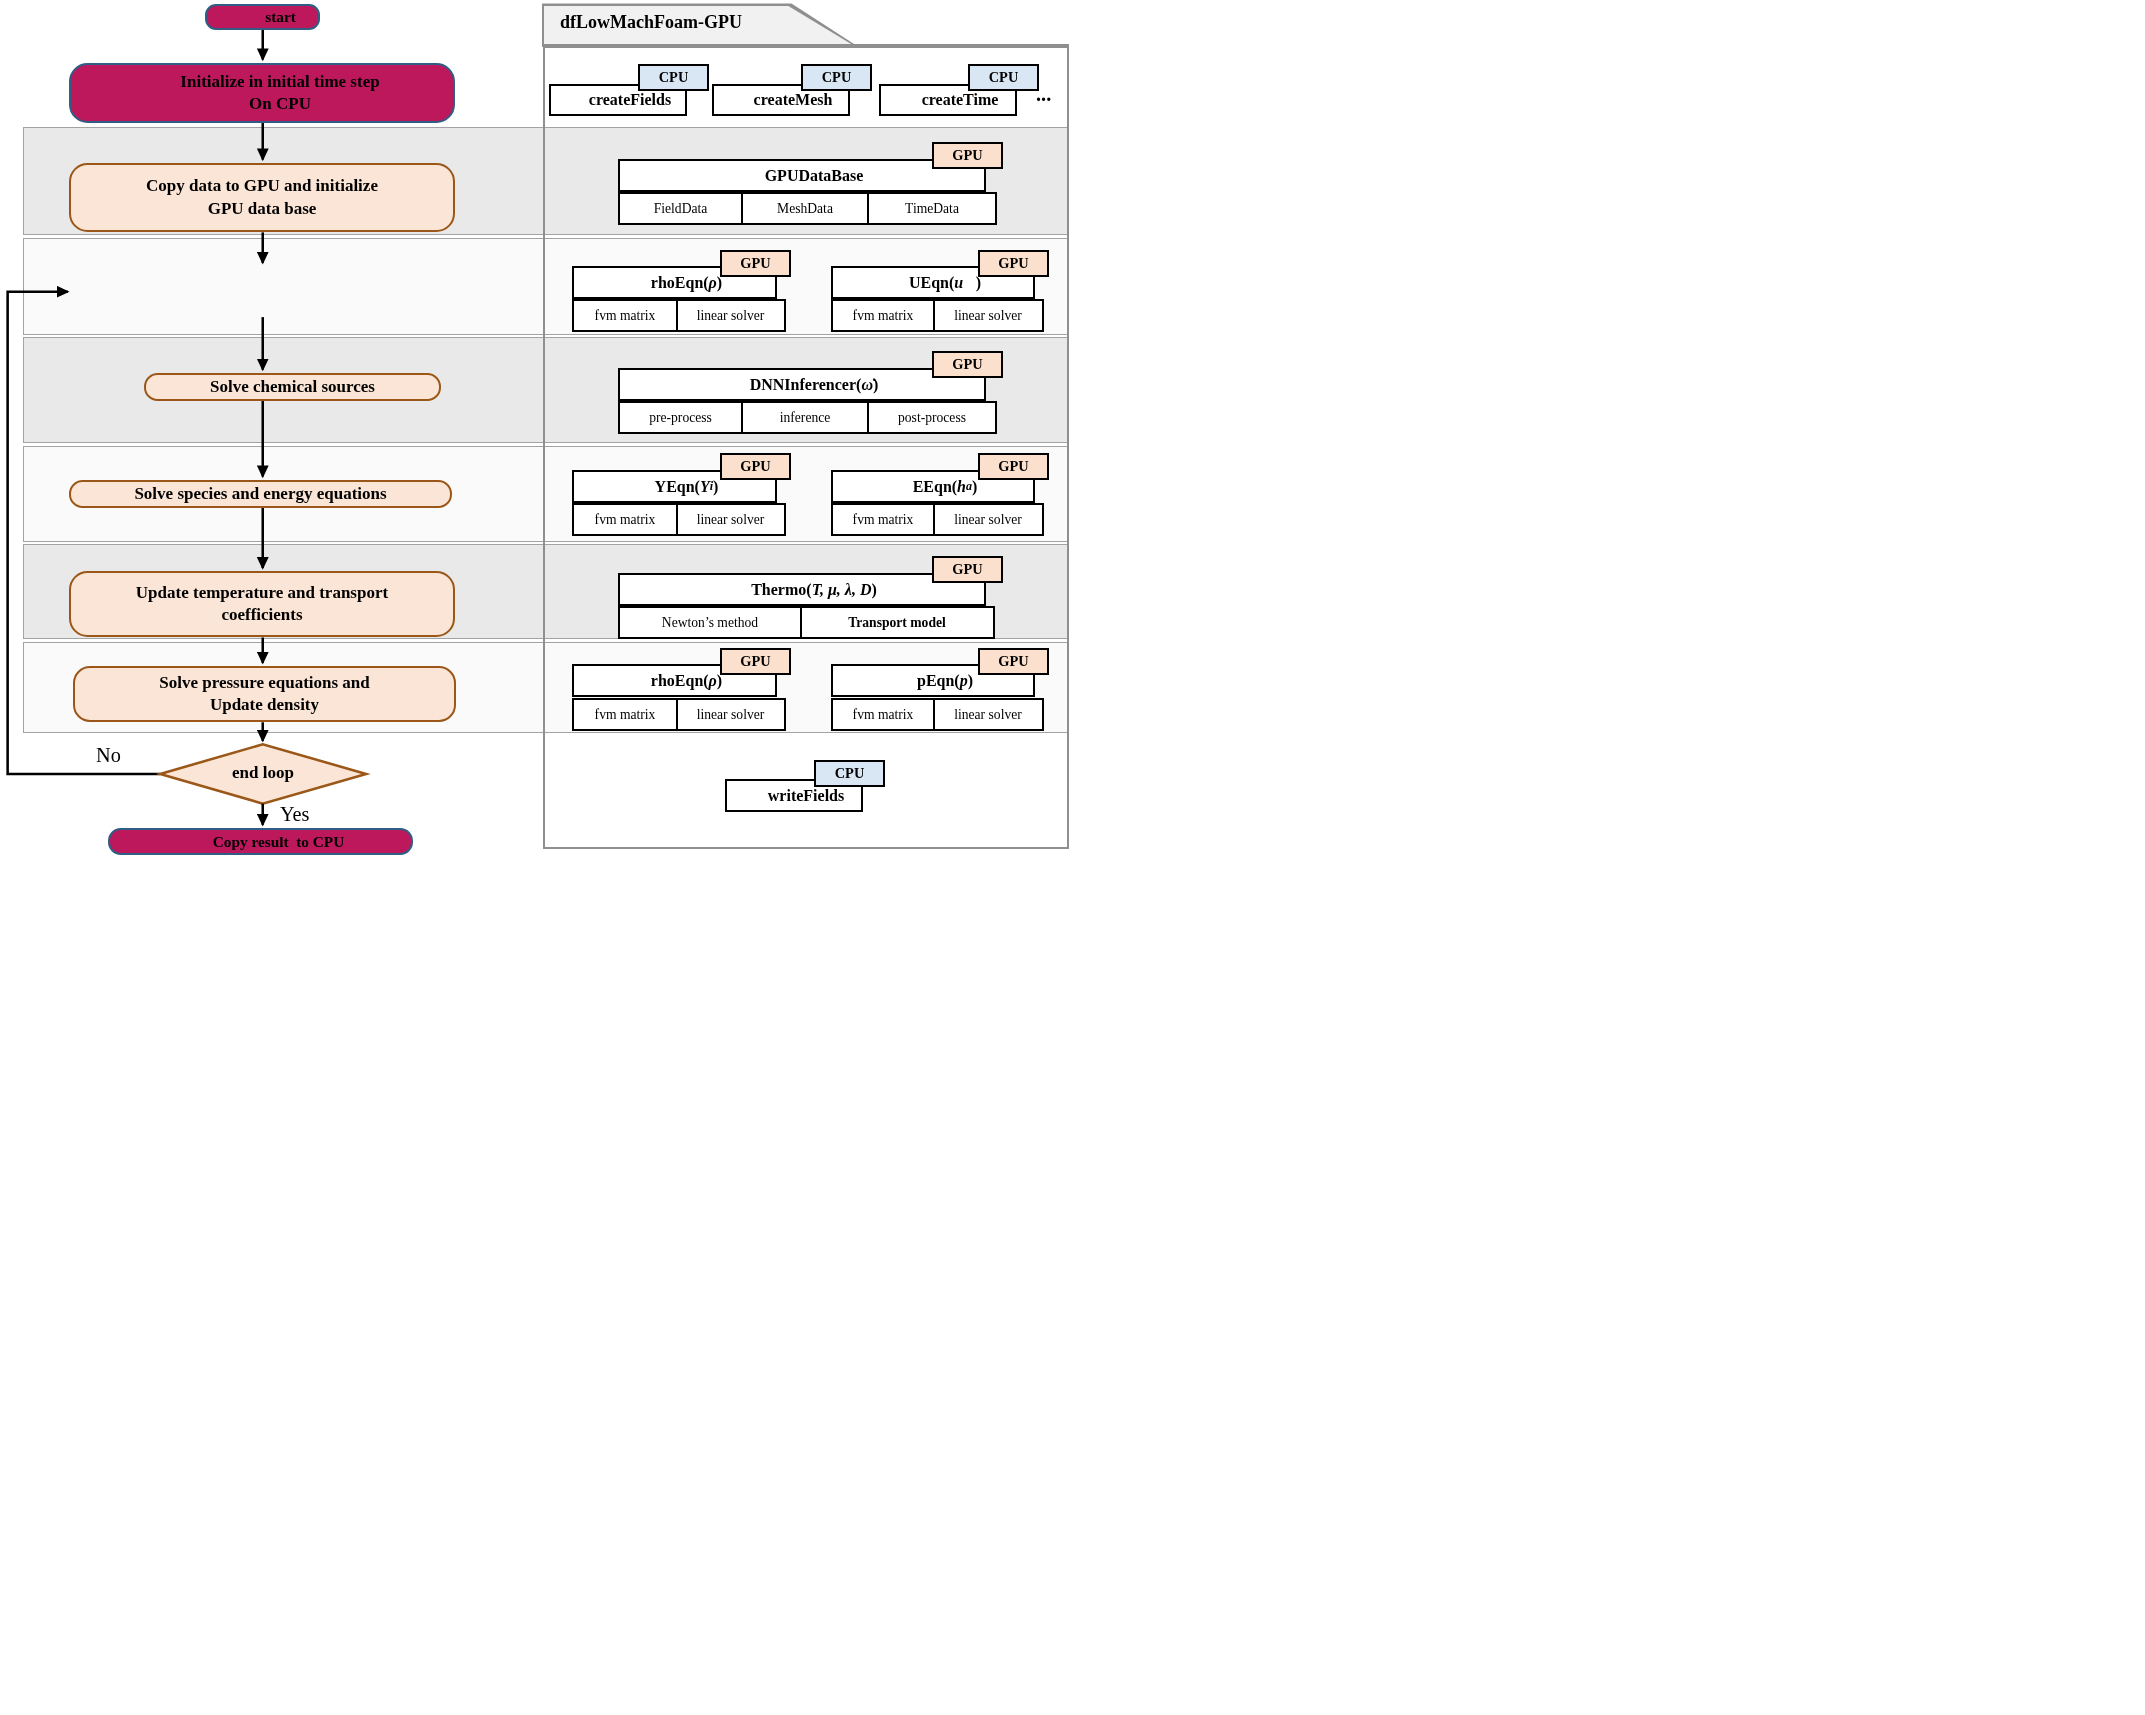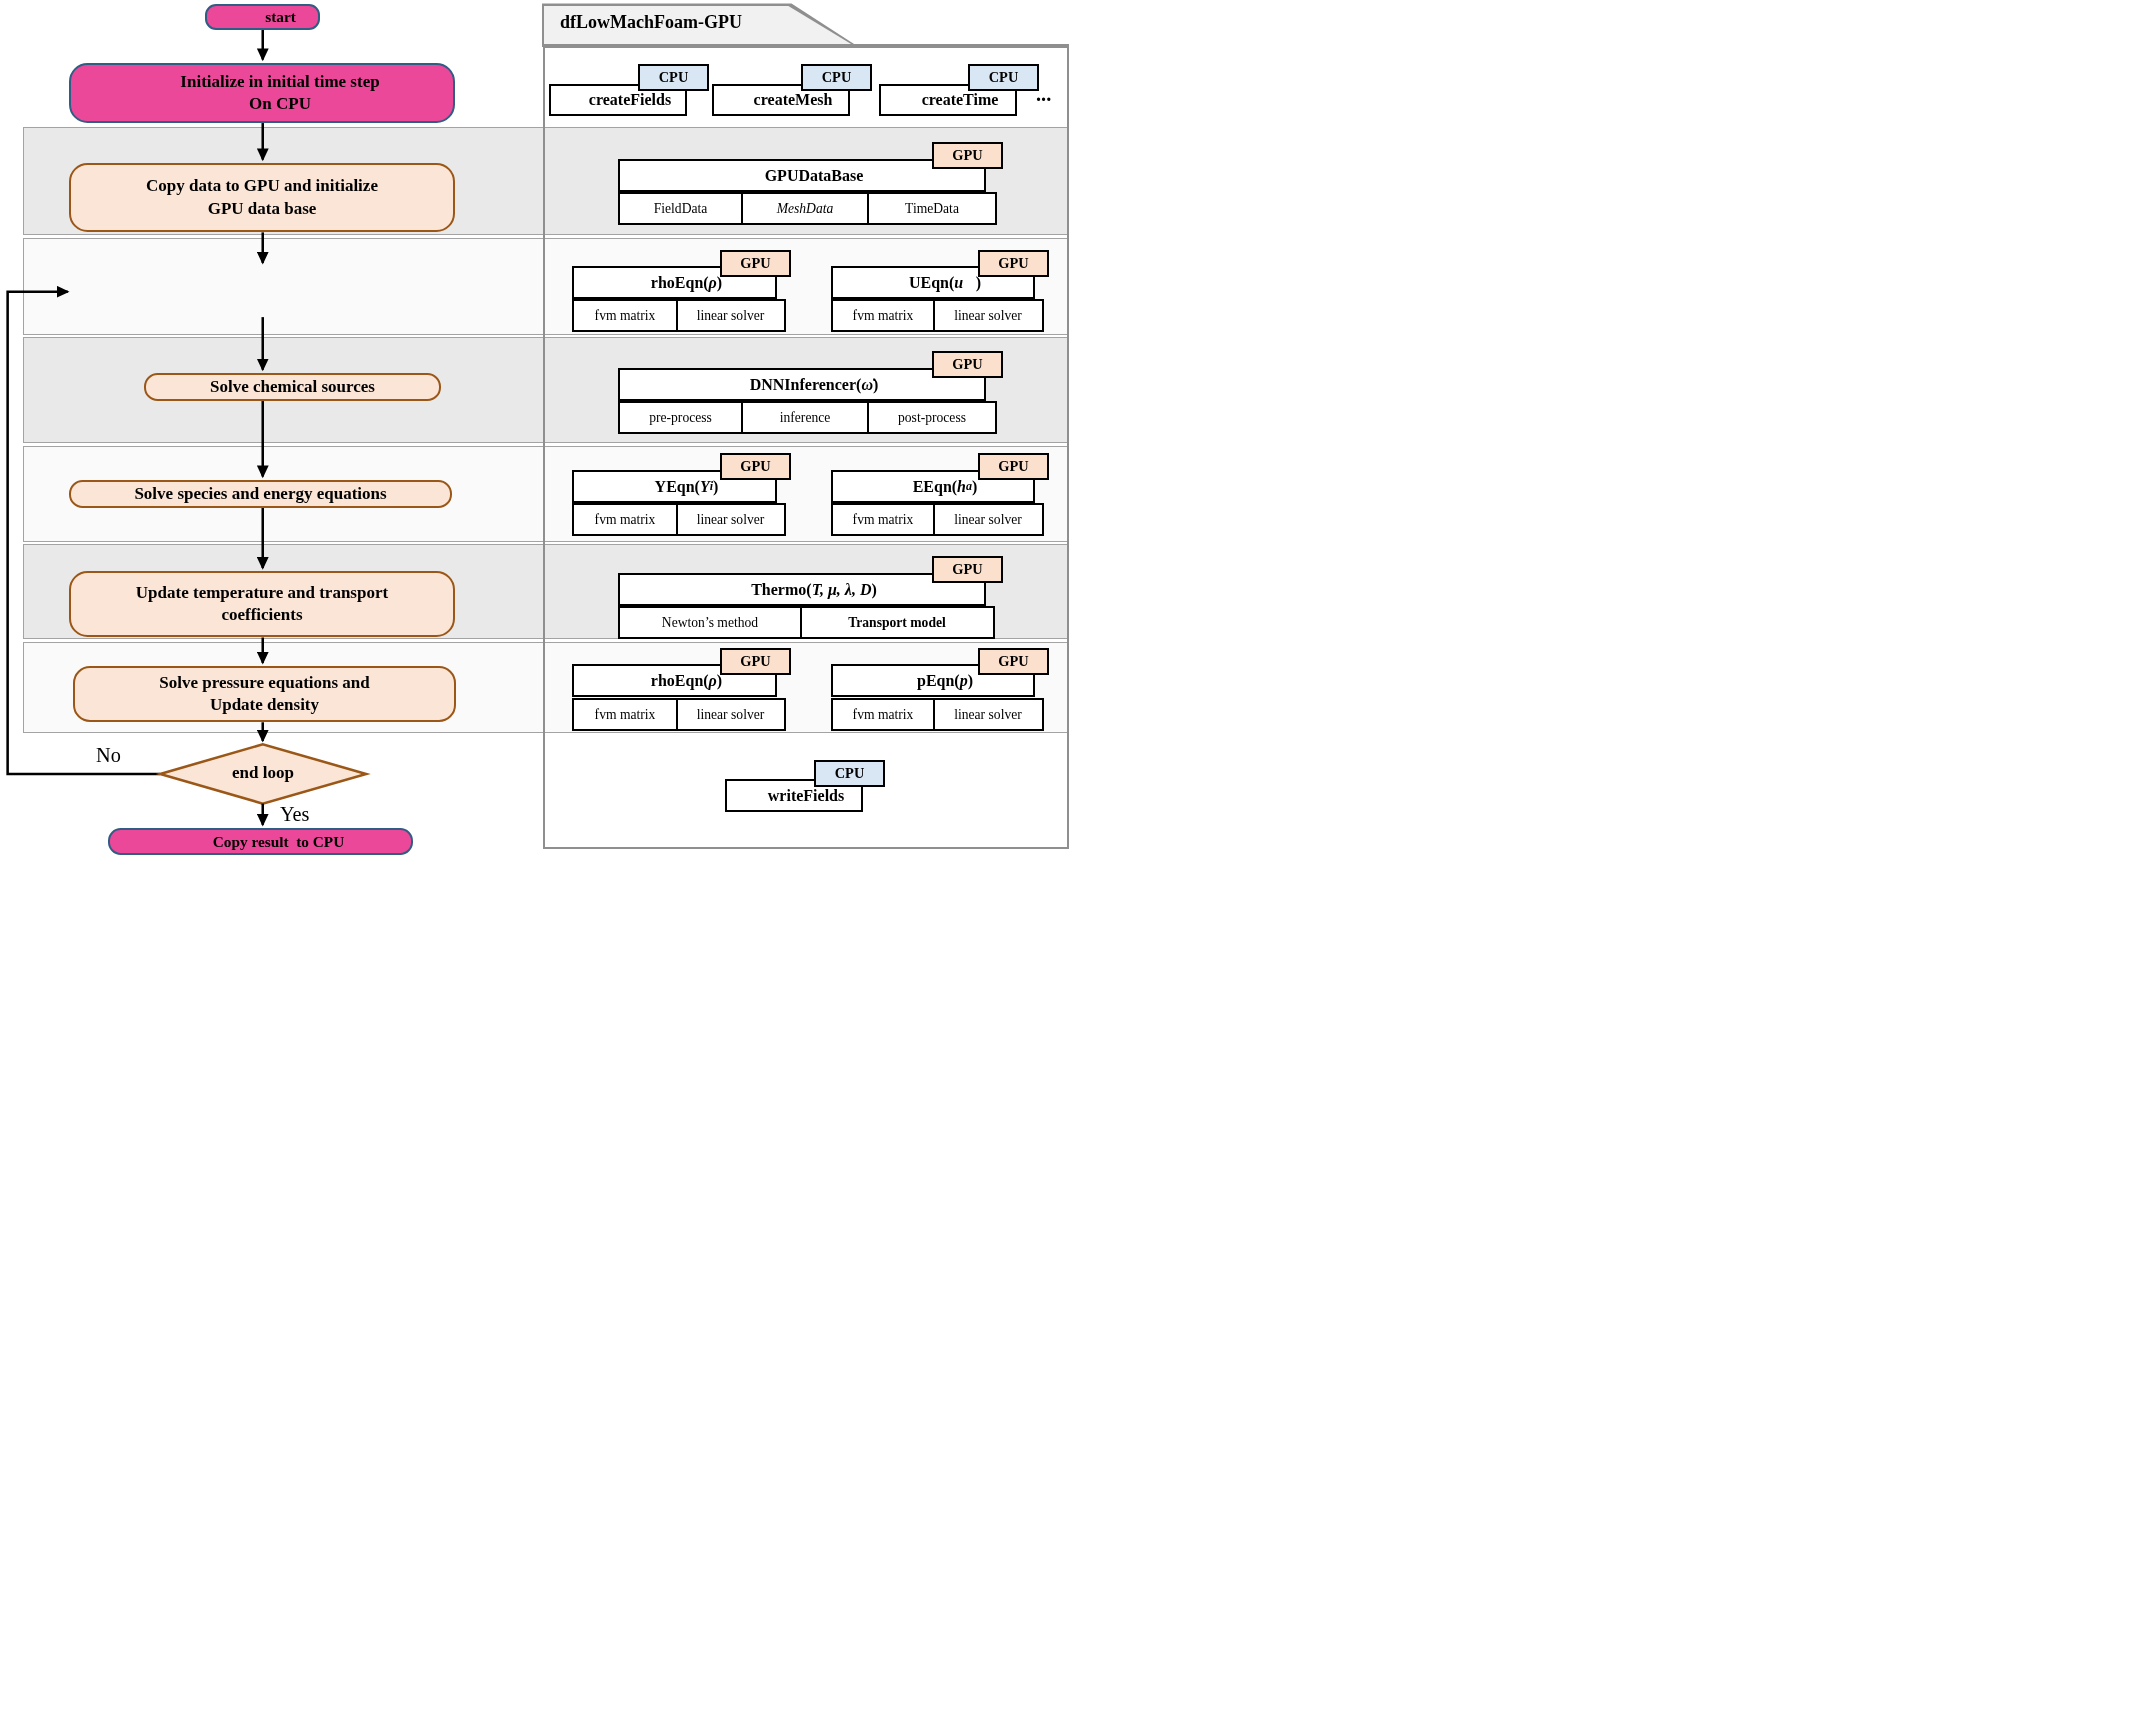--- a/index.html
+++ b/index.html
@@ -12,21 +12,21 @@
   .band.light{background:#fafafa;}
   
   .tab-outer{background:#8f8f8f;clip-path:polygon(0 0,77% 0,97.5% 100%,0 100%);}
   .tab-inner{background:#f1f1f1;clip-path:polygon(0 0,76.6% 0,96.8% 100%,0 100%);}
   .panel-title{font-weight:bold;font-size:18px;}
   .panel-body{border:2.5px solid #8f8f8f;}
   .tab-line{background:#8f8f8f;}
   
   .node{display:flex;flex-direction:column;align-items:center;justify-content:center;
         text-align:center;font-weight:bold;line-height:1.3;z-index:4;}
-  .node.blue{background:#ec4899;border:2.5px solid #2f5d84;padding-left:36px;}
+  .node.blue{background:#be185d;border:2.5px solid #2f5d84;padding-left:36px;}
   .node.peach{background:#fbe5d6;border:2.5px solid #9a5718;}
   .lbl{font-size:20.3px;z-index:4;}
   
   .mod-header{background:#ffffff;border:2.5px solid #000;display:flex;align-items:center;justify-content:center;
               font-weight:bold;font-size:16px;z-index:5;padding-left:24px;}
   .mod-sub{display:flex;z-index:5;}
   .cell{background:#ffffff;border:2.5px solid #000;display:flex;align-items:center;justify-content:center;
         font-size:13.6px;z-index:5;}
   .cell + .cell{margin-left:-2.5px;}
   .tag{border:2.5px solid #000;display:flex;align-items:center;justify-content:center;
@@ -100,21 +100,21 @@
       <span>GPU</span>
     </div>
   <div class="abs mod-header" style="left:618px;top:159px;width:368px;height:33px;">
     <span>GPUDataBase</span>
       <span class="arg"></span>
       <sub class="arg"></sub>
       <span></span>
   </div>
   <div class="abs mod-sub" style="left:618px;top:192px;">
     <div class="cell" style="width:121px;height:29px;">FieldData</div>
-    <div class="cell" style="width:125px;height:29px;font-style:italic;">MeshData</div>
+    <div class="cell" style="width:125px;height:29px;">MeshData</div>
     <div class="cell" style="width:126px;height:29px;">TimeData</div>
   </div>
 
   <div class="abs tag gpu" style="left:720px;top:250px;">
       <span>GPU</span>
     </div>
   <div class="abs mod-header" style="left:572px;top:266px;width:205px;height:33px;">
     <span>rhoEqn(</span>
       <span class="arg">ρ</span>
       <sub class="arg"></sub>

